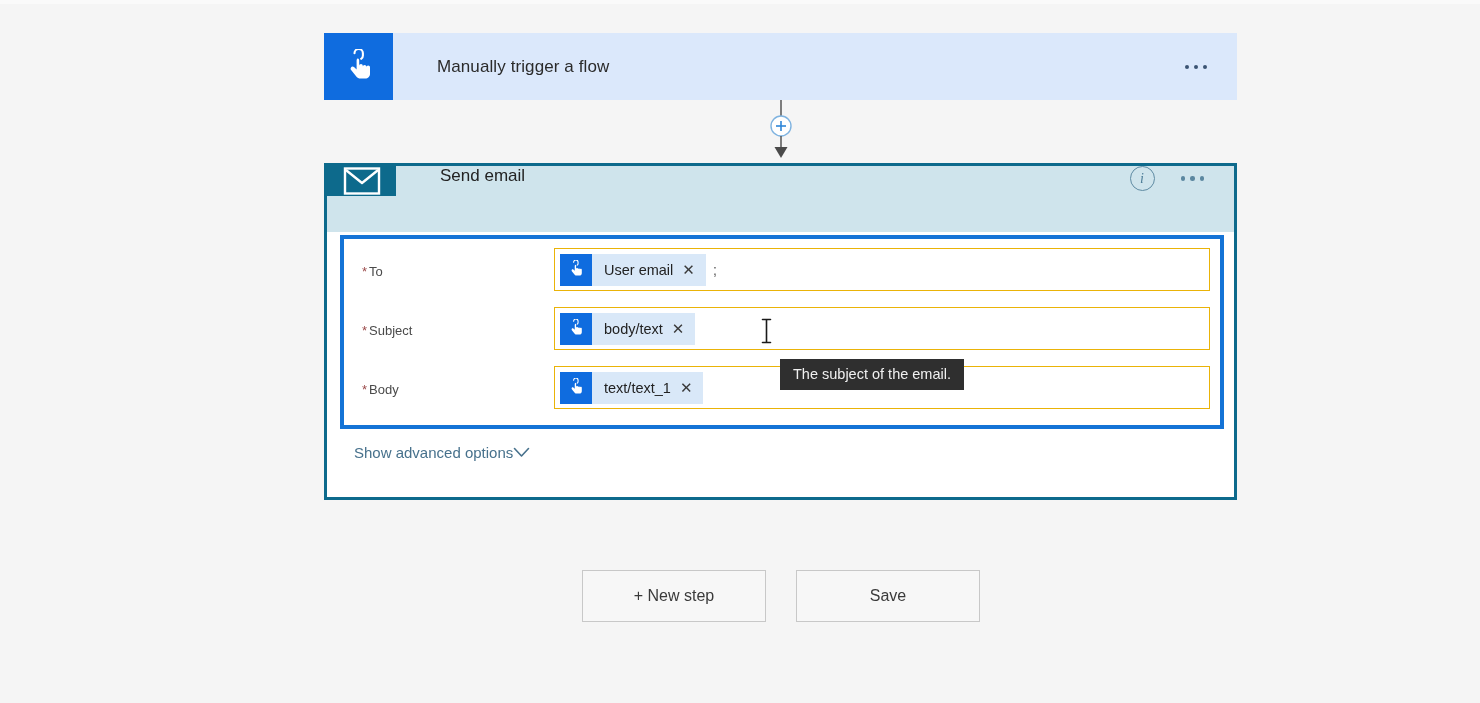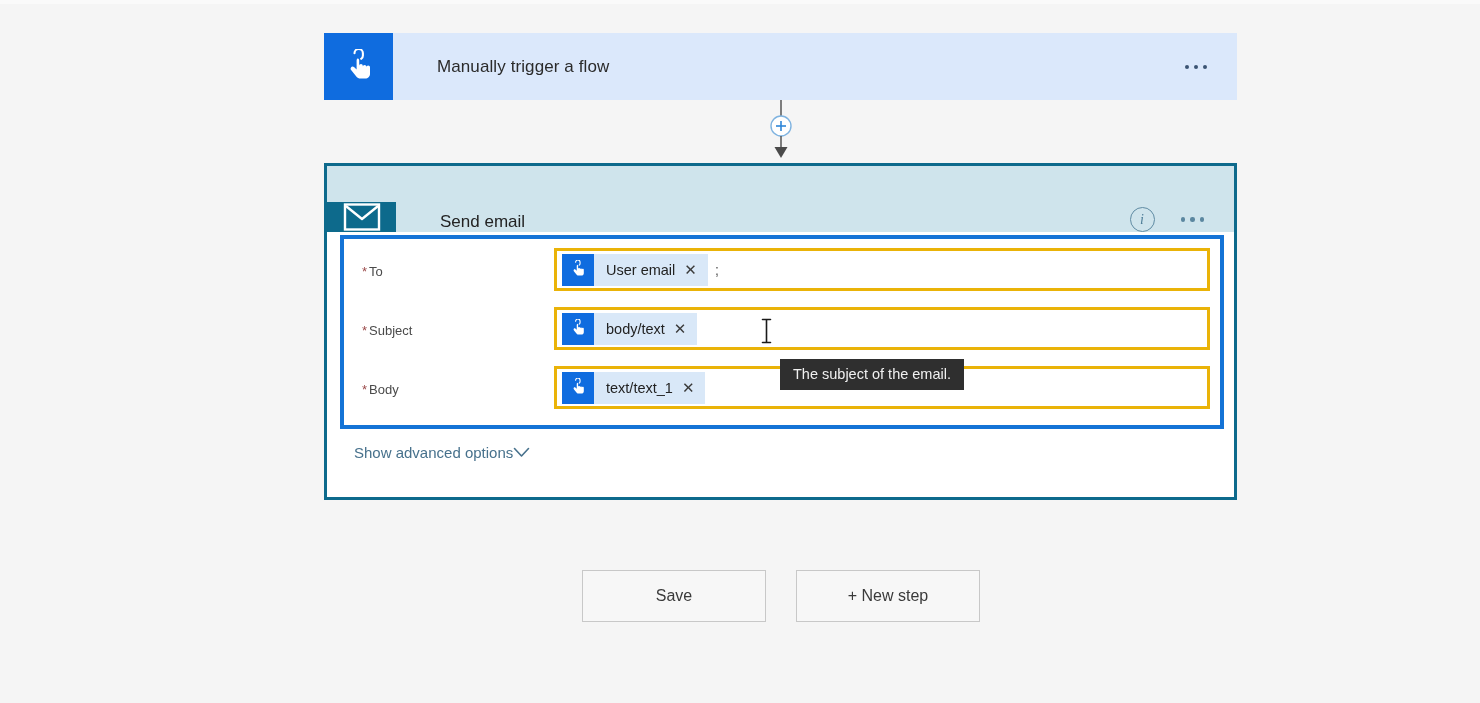--- a/index.html
+++ b/index.html
@@ -89,21 +89,21 @@
     width: 913px;
     height: 337px;
     background: #ffffff;
     border: 3px solid #0d6a8c;
     box-sizing: border-box;
   }
   .email-header {
     height: 66px;
     background: #cfe4ec;
     display: flex;
-    align-items: flex-end;
+    align-items: flex-start;
   }
   .email-icon-box {
     width: 69px;
     background: #0d6a8c;
     display: flex;
     align-items: center;
     justify-content: center;
     flex: none;
   }
   .email-title {
@@ -171,21 +171,21 @@
     padding-left: 8px;
     box-sizing: border-box;
   }
   .field-label .req {
     color: #9b4a4a;
     margin-right: 2px;
   }
   .field-input {
     flex: 1;
     height: 43px;
-    border: 3px solid #eab308;
+    border: 1px solid #eab308;
     background: #fff;
     box-sizing: border-box;
     display: flex;
     align-items: center;
     padding-left: 5px;
     position: relative;
   }
   .chip {
     display: inline-flex;
     align-items: center;
@@ -400,17 +400,17 @@
 
   <div class="tooltip">The subject of the email.</div>
 
   <div class="cursor-ibeam">
     <svg width="13" height="26" viewBox="0 0 13 26" aria-hidden="true">
       <path d="M2.5 1.5 H10.5 M6.5 1.5 V24.5 M2.5 24.5 H10.5" stroke="#1a1a1a" stroke-width="1.6" fill="none" stroke-linecap="round"></path>
     </svg>
   </div>
 
   <div class="footer">
+    <button class="btn">+ New step</button>
     <button class="btn">Save</button>
-    <button class="btn">+ New step</button>
   </div>
 
 </div>
 
 </body></html>

